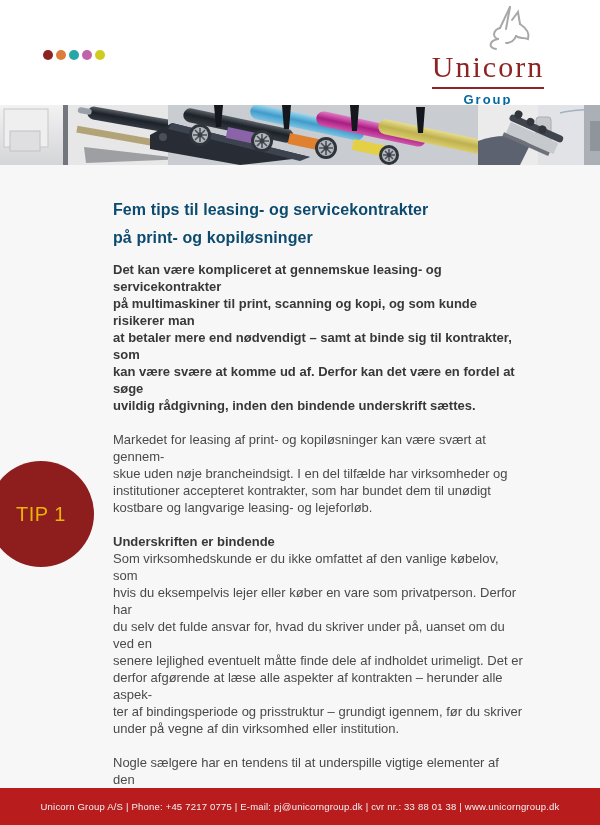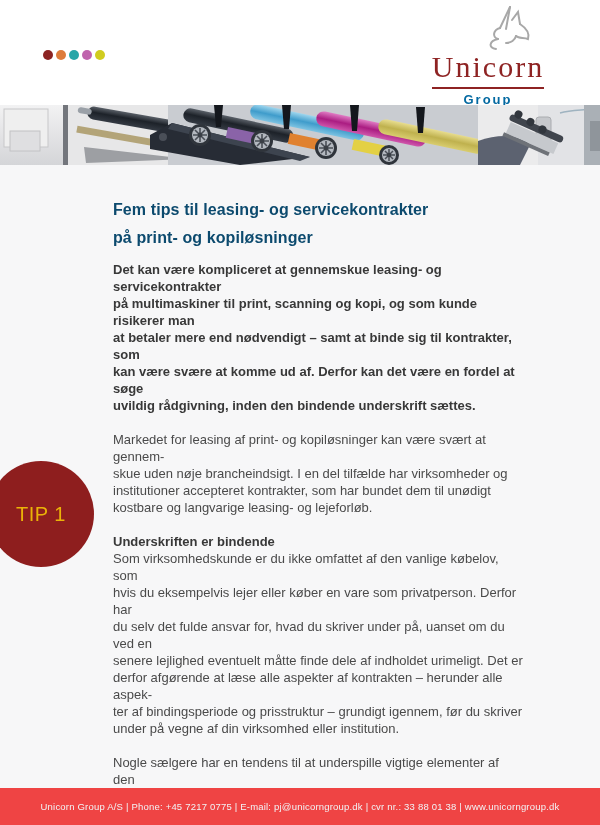--- a/index.html
+++ b/index.html
@@ -37,21 +37,21 @@
   .p-body.tight { margin-bottom:12px; }
   .sub-h { font-size:13px; line-height:17px; font-weight:bold; color:#383838; }
   
   .tip-circle {
     position:absolute; left:-12px; top:461px; width:106px; height:106px;
     border-radius:50%; background:#8e1e1e; display:flex; align-items:center; justify-content:center;
   }
   .tip-circle span { color:#eab308; font-size:20px; font-weight:normal; letter-spacing:0.5px; }
   
   .footer {
-    position:absolute; left:0; bottom:0; width:600px; height:37px; background:#ef4444;
+    position:absolute; left:0; bottom:0; width:600px; height:37px; background:#b91c1c;
     display:flex; align-items:center; justify-content:center;
   }
   .footer span { color:#f2f3f5; font-size:9.5px; letter-spacing:0.2px; }
 </style>
 </head>
 <body>
 
 <div class="page">
 
   <div class="dots">

